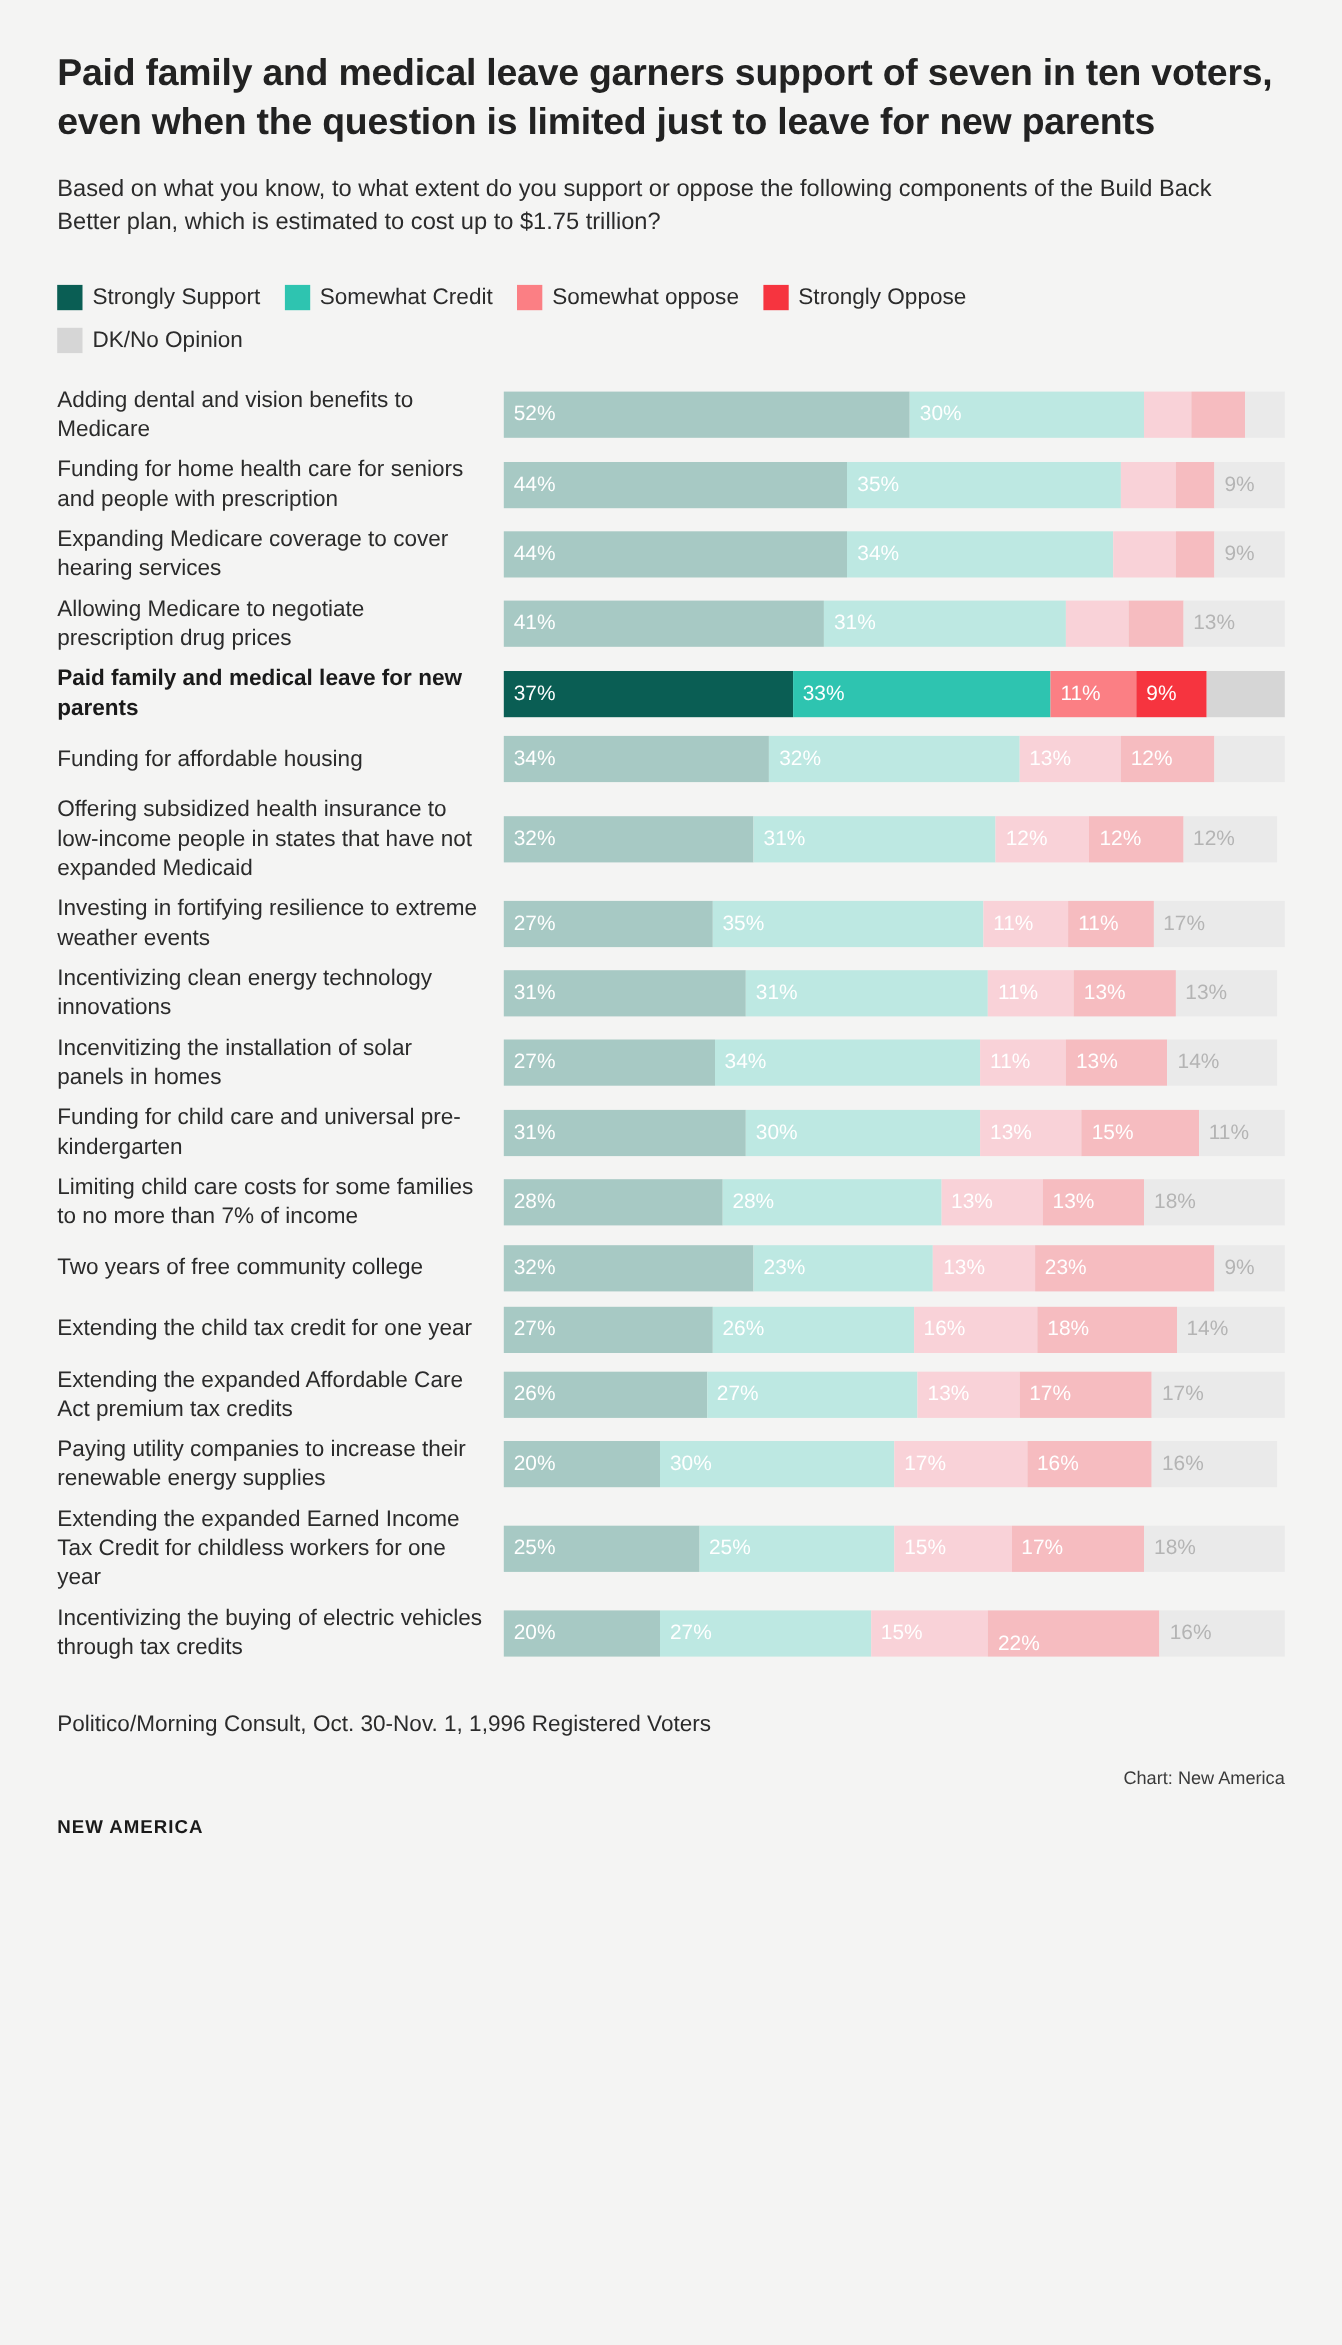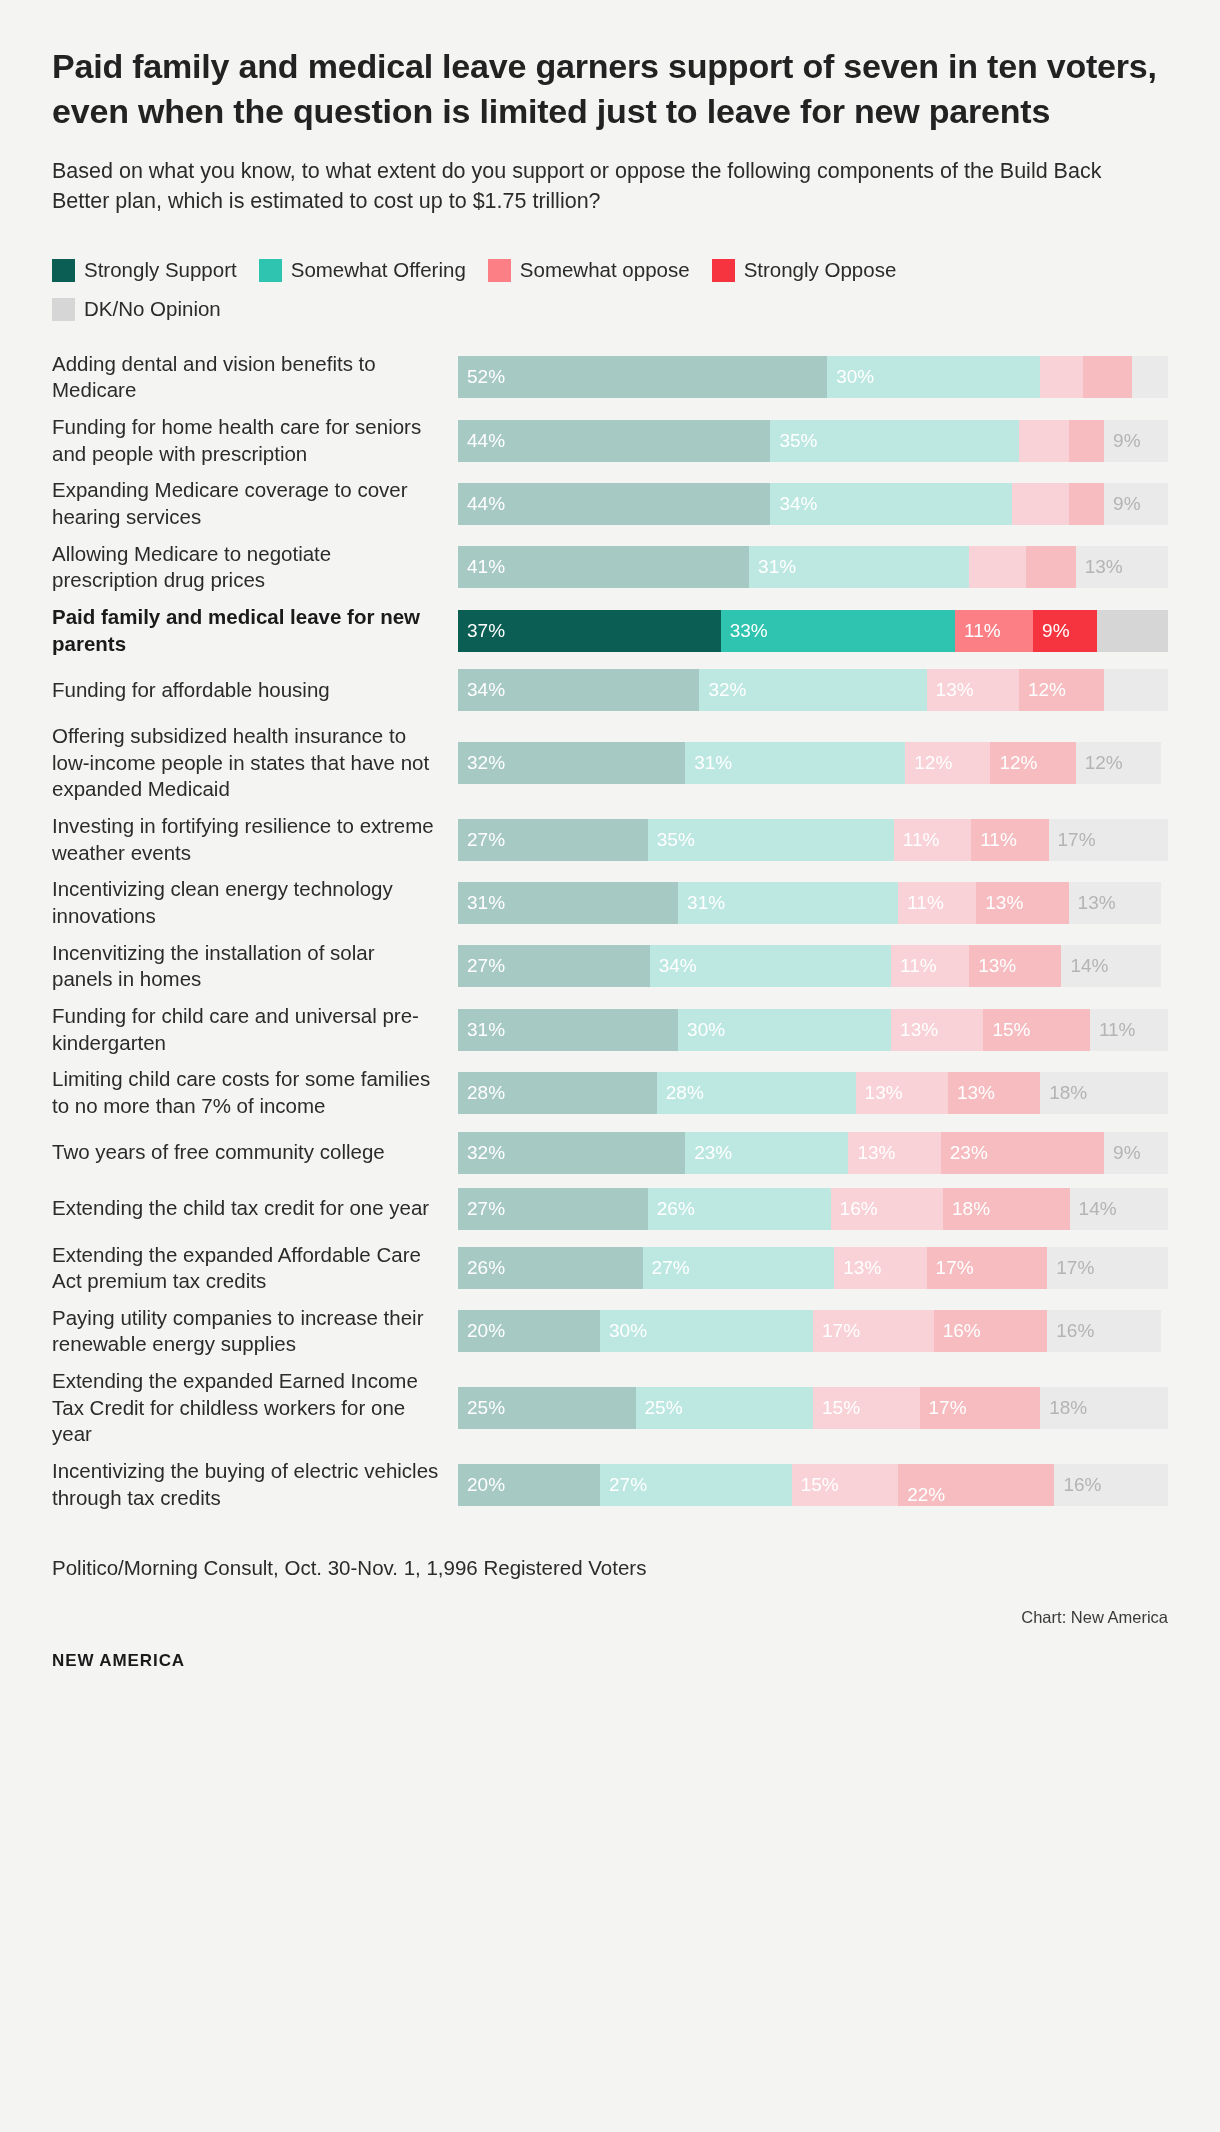--- a/index.html
+++ b/index.html
@@ -124,21 +124,21 @@
 
   <p class="subtitle">Based on what you know, to what extent do you support or oppose the following components of the Build Back Better plan, which is estimated to cost up to $1.75 trillion?</p>
 
   <div class="legend" id="legend">
       <div class="legend-item">
         <span class="legend-swatch" style="background: rgb(10, 94, 84);"></span>
         <span class="legend-label">Strongly Support</span>
       </div>
       <div class="legend-item">
         <span class="legend-swatch" style="background: rgb(46, 196, 176);"></span>
-        <span class="legend-label">Somewhat Offering</span>
+        <span class="legend-label">Somewhat Credit</span>
       </div>
       <div class="legend-item">
         <span class="legend-swatch" style="background: rgb(251, 127, 132);"></span>
         <span class="legend-label">Somewhat oppose</span>
       </div>
       <div class="legend-item">
         <span class="legend-swatch" style="background: rgb(246, 52, 63);"></span>
         <span class="legend-label">Strongly Oppose</span>
       </div>
       <div class="legend-break"></div>

